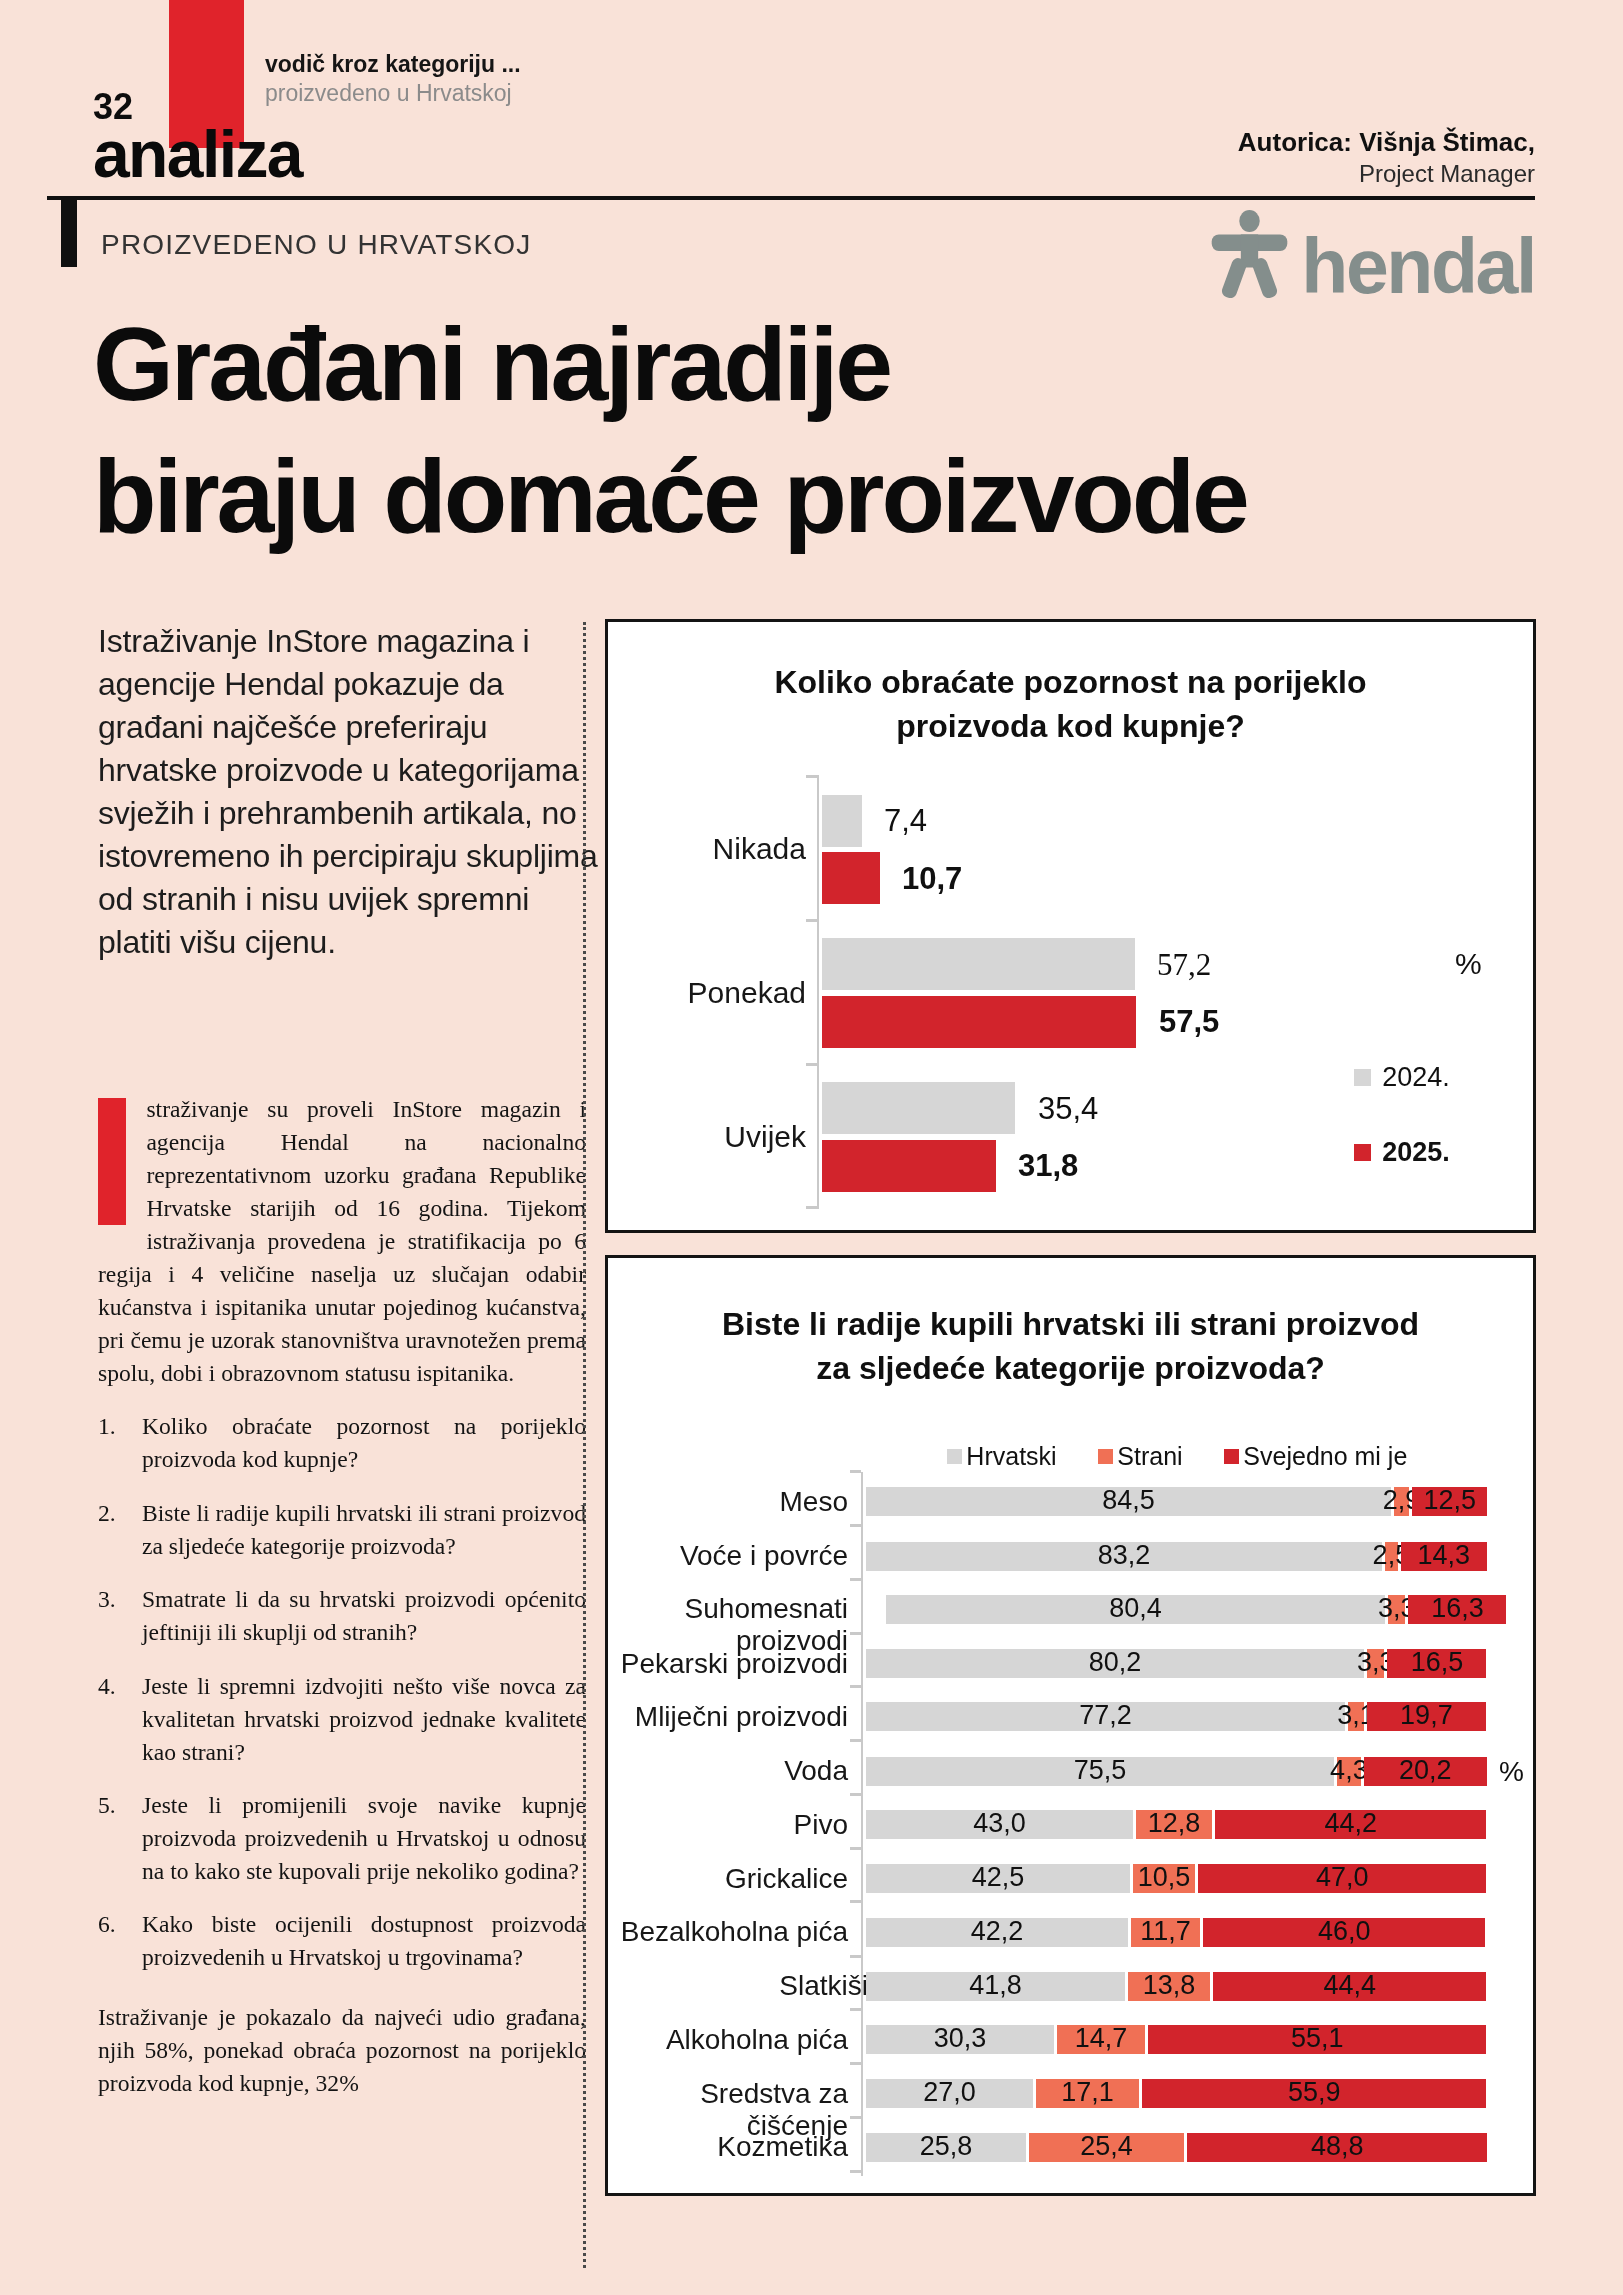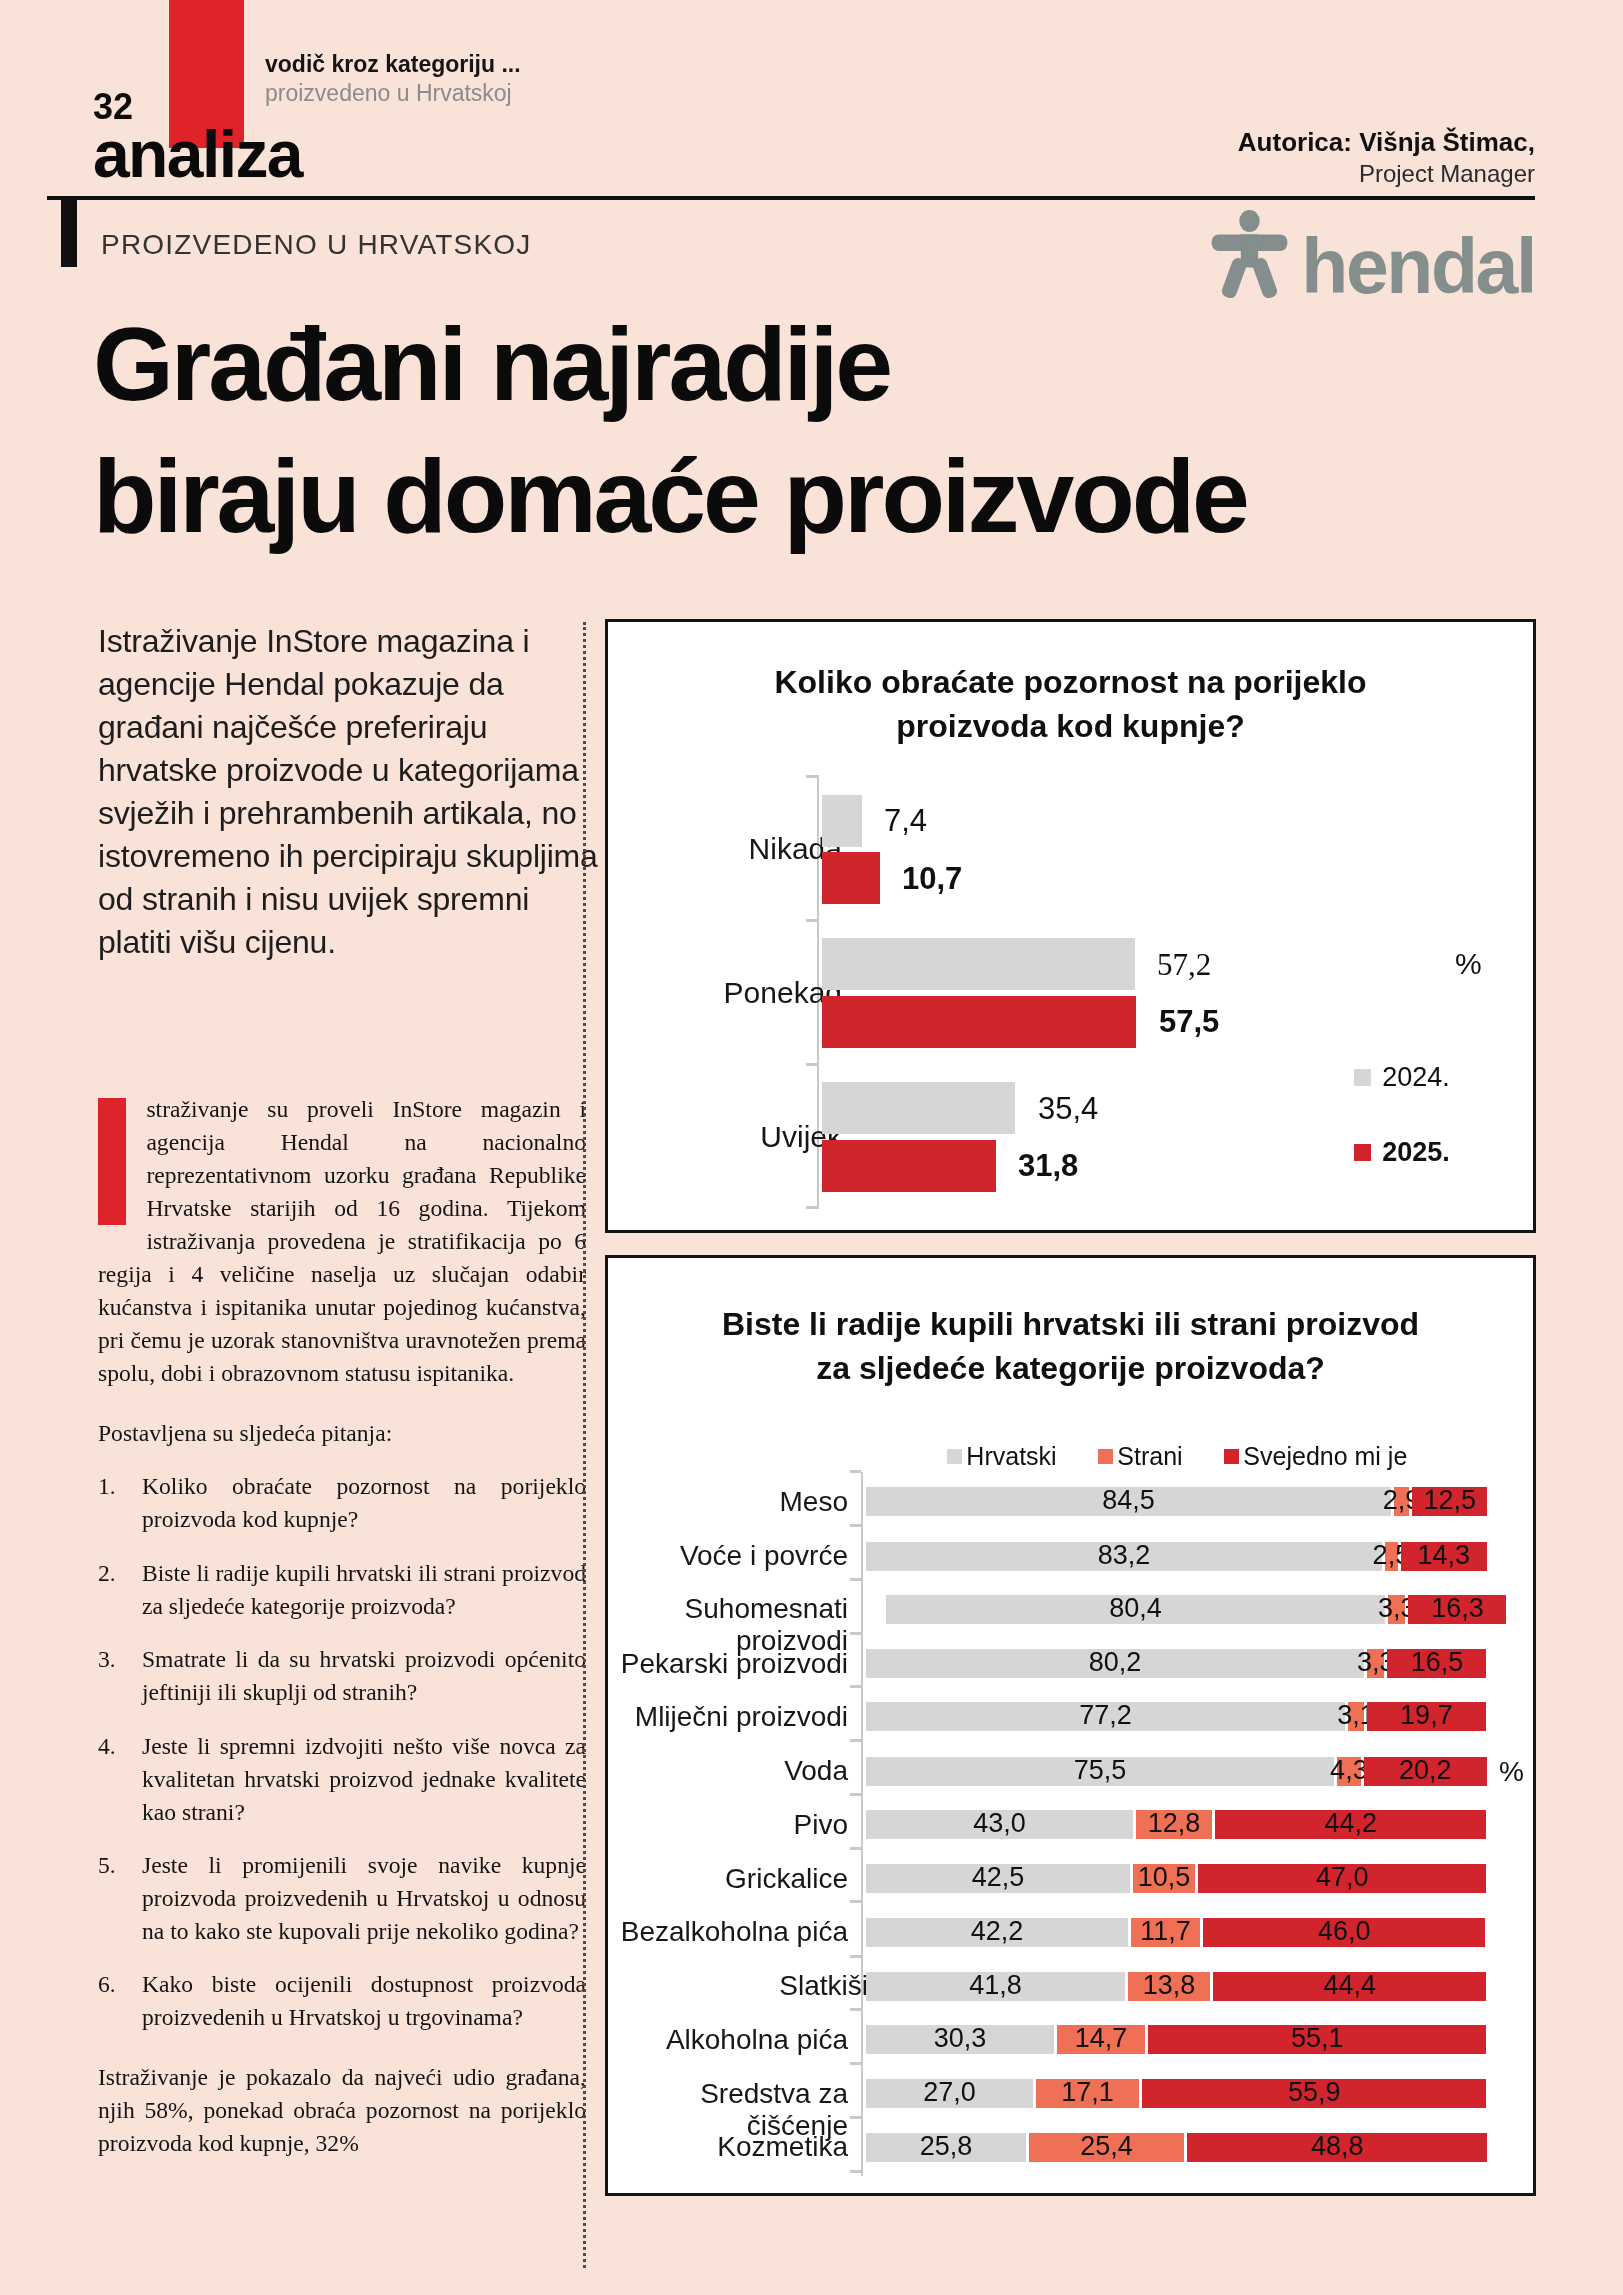--- a/index.html
+++ b/index.html
@@ -41,21 +41,21 @@
 
   
   .chart-box{background:#fff;border:3.9px solid #141414;box-sizing:border-box;}
   #chart1{left:605px;top:619px;width:931px;height:614px;}
   #chart2{left:605px;top:1255px;width:931px;height:941px;}
   .chart-title{position:absolute;left:0;right:0;text-align:center;font-size:32px;line-height:44px;
                font-weight:700;color:#101010;padding:0 102px;}
   #chart1 .chart-title{top:38px;}
   #chart2 .chart-title{top:44px;}
   .axis,.tick{position:absolute;background:#c9c9c9;}
-  .cat-label{position:absolute;text-align:right;font-size:30px;color:#171717;padding-left:36px;}
+  .cat-label{position:absolute;text-align:right;font-size:30px;color:#171717;}
   .bar{position:absolute;}
   .val{position:absolute;font-size:31px;color:#101010;white-space:nowrap;}
   .val.bold{font-weight:bold;}
   .unit{position:absolute;font-size:30px;color:#101010;}
   .legend1{position:absolute;left:746px;top:440px;}
   .legend1 .lrow{display:flex;align-items:center;gap:11px;height:31px;margin-bottom:44px;font-size:27px;}
   .legend1 .lrow.bold{font-weight:bold;}
   .lsq{display:inline-block;width:17.3px;height:17.3px;}
   .legend2{position:absolute;left:258px;top:184px;width:622px;display:flex;justify-content:center;
            gap:41px;font-size:25px;align-items:center;}
@@ -105,21 +105,20 @@
     <span>Građani najradije</span>
     <span>biraju domaće proizvode</span>
   </div>
 
   <div class="abs intro">Istraživanje InStore magazina i agencije Hendal pokazuje da građani najčešće preferiraju hrvatske proizvode u kategorijama svježih i prehrambenih artikala, no istovremeno ih percipiraju skupljima od stranih i nisu uvijek spremni platiti višu cijenu.</div>
 
   <div class="abs col">
     <p style="margin:0;">
       <span class="dropcap"></span><span>straživanje su proveli InStore magazin i agencija Hendal na nacionalno reprezentativnom uzorku građana Republike Hrvatske starijih od 16 godina. Tijekom istraživanja provedena je stratifikacija po 6 regija i 4 veličine naselja uz slučajan odabir kućanstva i ispitanika unutar pojedinog kućanstva, pri čemu je uzorak stanovništva uravnotežen prema spolu, dobi i obrazovnom statusu ispitanika.</span>
     </p>
-    <p class="q-intro">Postavljena su sljedeća pitanja:</p>
     <ol class="questions">
         <li><span class="qnum">1.</span><span>Koliko obraćate pozornost na porijeklo proizvoda kod kupnje?</span></li>
         <li><span class="qnum">2.</span><span>Biste li radije kupili hrvatski ili strani proizvod za sljedeće kategorije proizvoda?</span></li>
         <li><span class="qnum">3.</span><span>Smatrate li da su hrvatski proizvodi općenito jeftiniji ili skuplji od stranih?</span></li>
         <li><span class="qnum">4.</span><span>Jeste li spremni izdvojiti nešto više novca za kvalitetan hrvatski proizvod jednake kvalitete kao strani?</span></li>
         <li><span class="qnum">5.</span><span>Jeste li promijenili svoje navike kupnje proizvoda proizvedenih u Hrvatskoj u odnosu na to kako ste kupovali prije nekoliko godina?</span></li>
         <li><span class="qnum">6.</span><span>Kako biste ocijenili dostupnost proizvoda proizvedenih u Hrvatskoj u trgovinama?</span></li>
       </ol>
     <p class="closing">Istraživanje je pokazalo da najveći udio građana, njih 58%, ponekad obraća pozornost na porijeklo proizvoda kod kupnje, 32%</p>
   </div>

